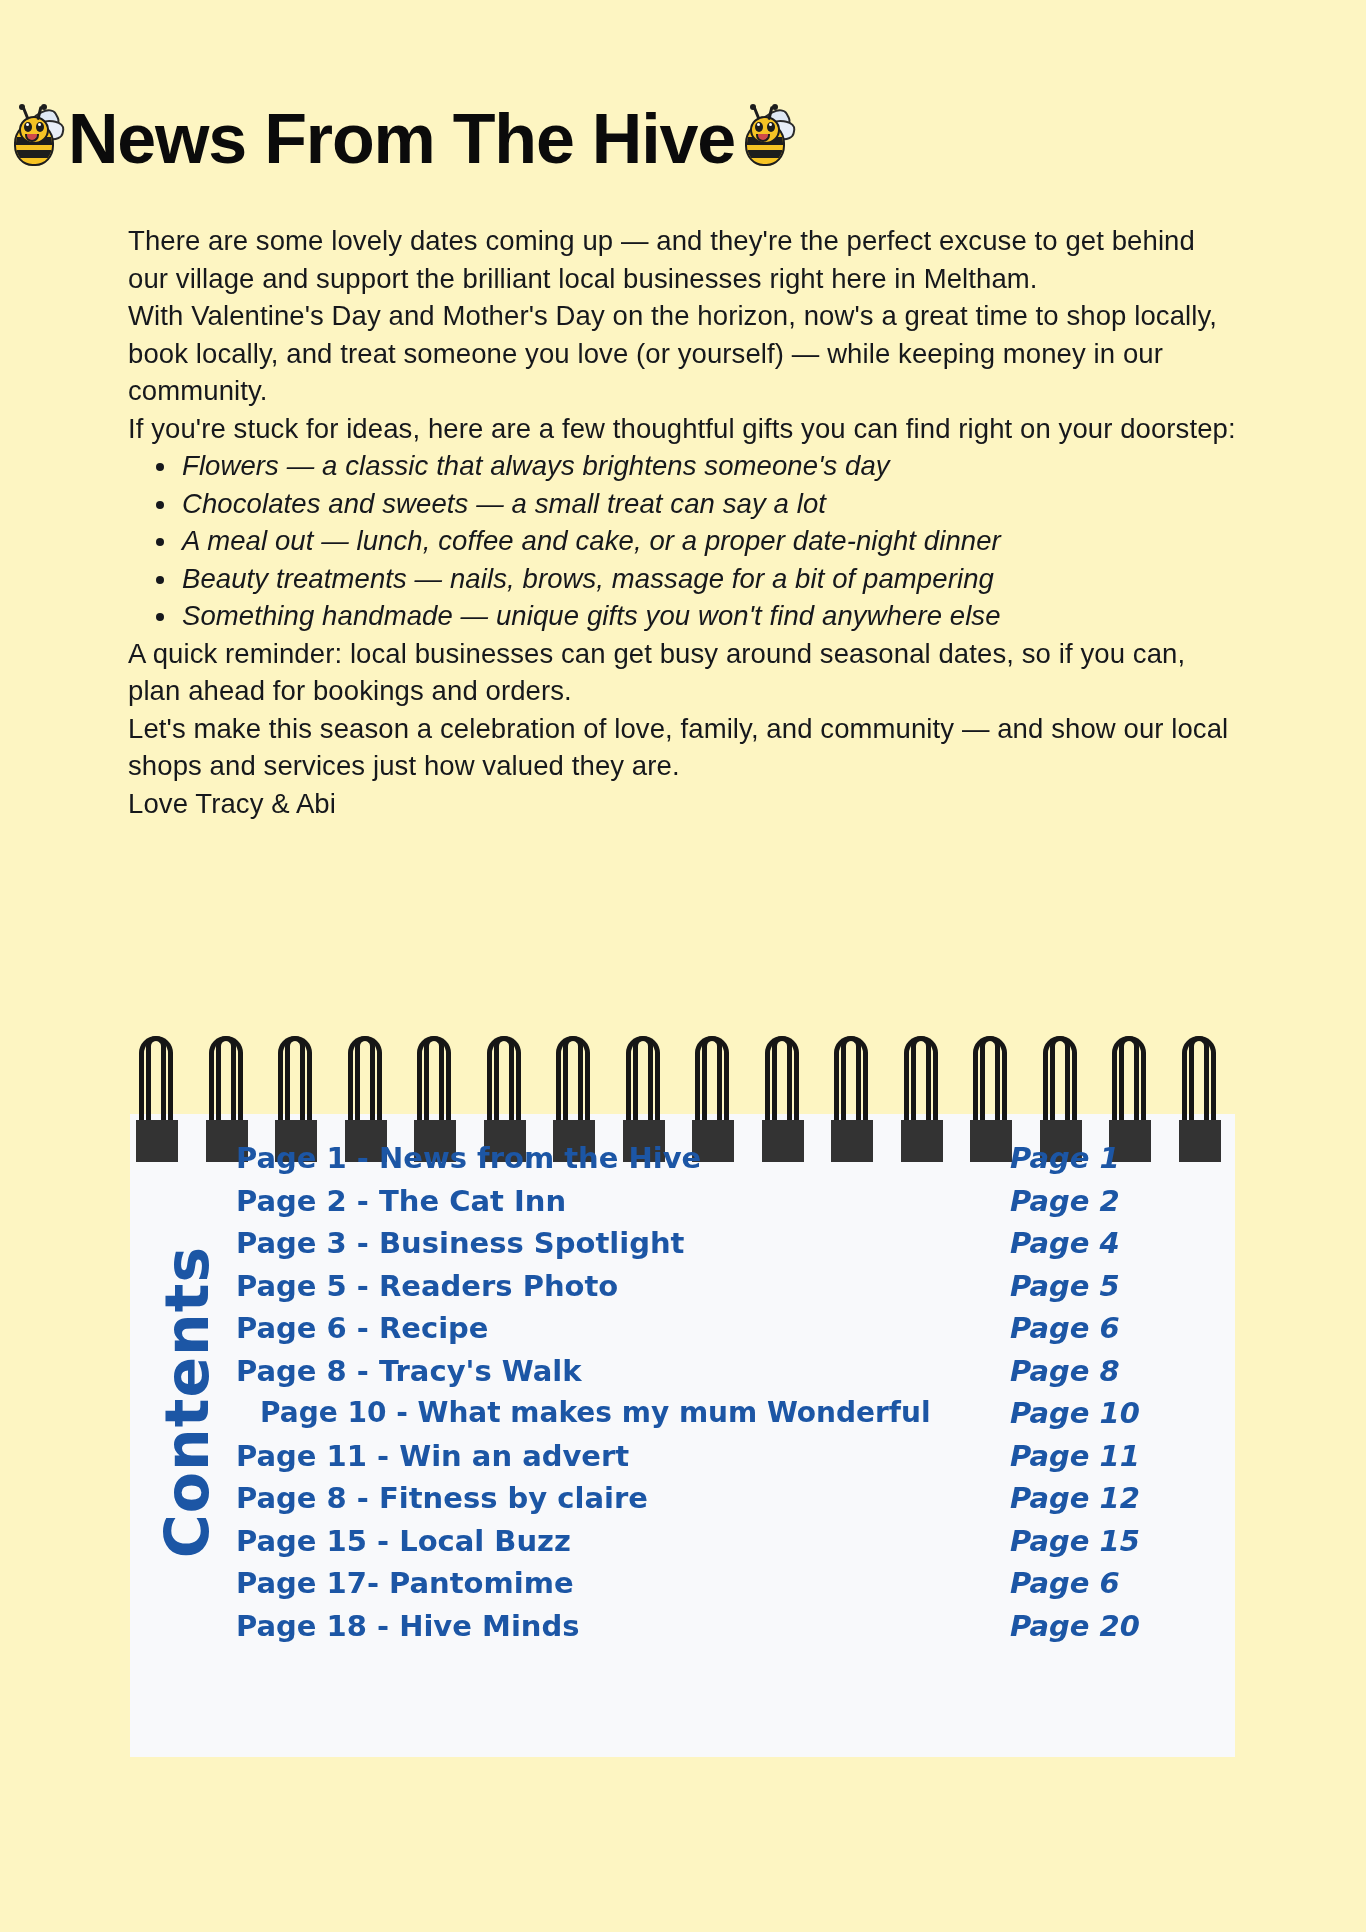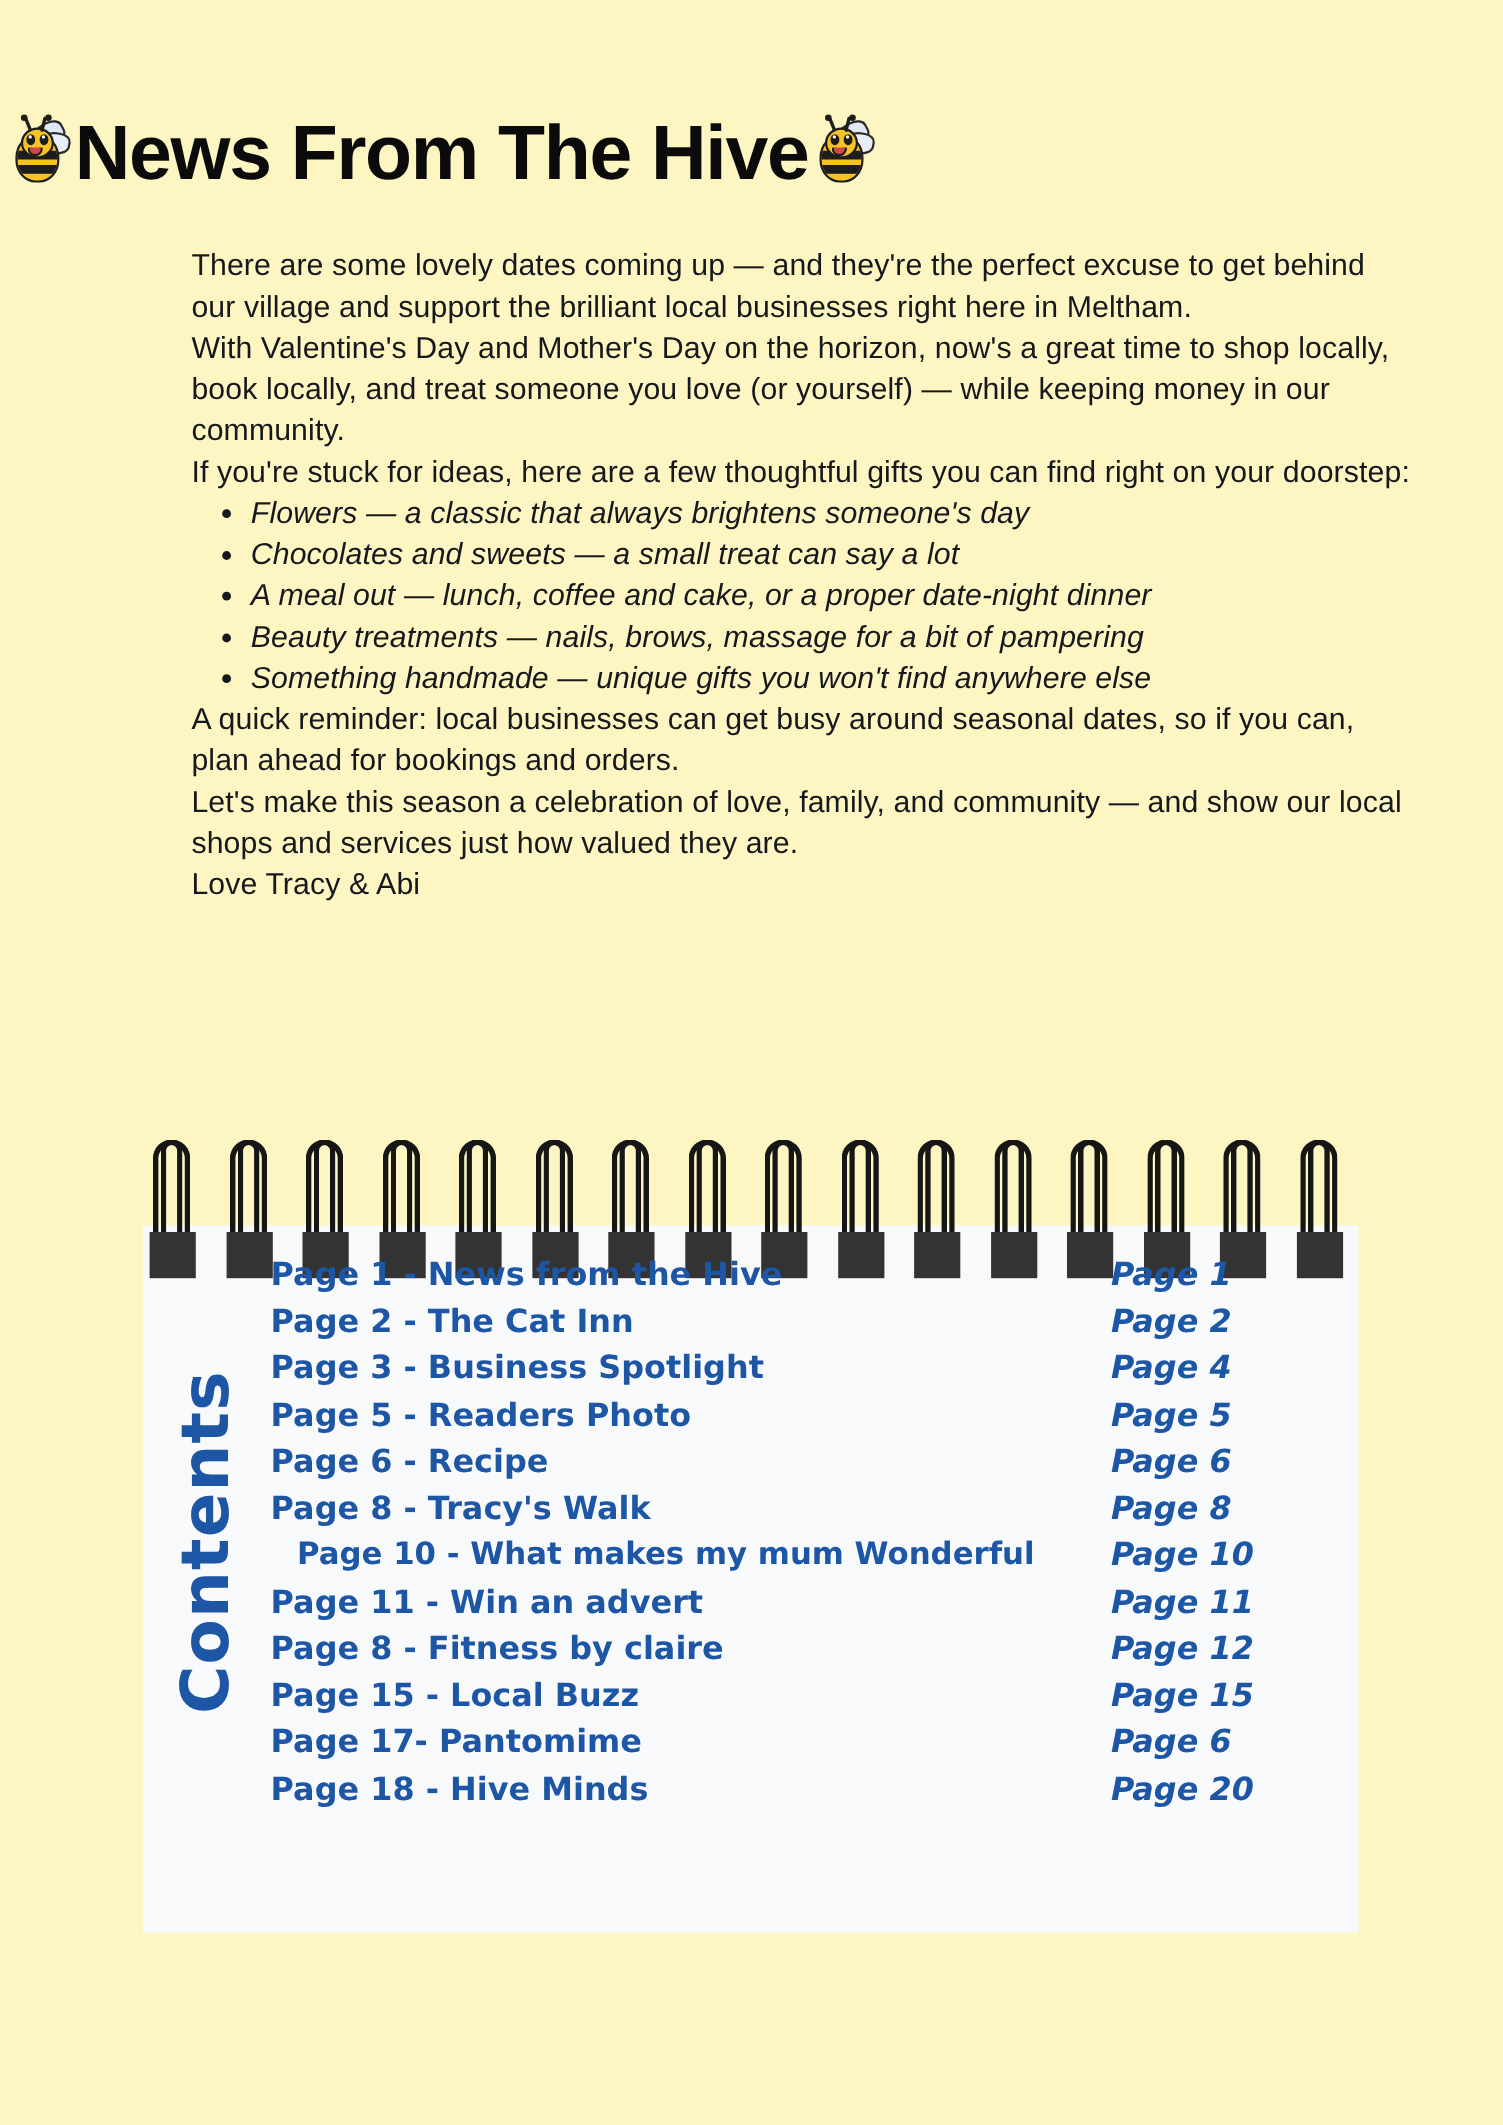--- a/index.html
+++ b/index.html
@@ -160,21 +160,20 @@
   
   .article {
     position: absolute;
     left: 128px;
     top: 222px;
     width: 1110px;
     color: #16181c;
     font-size: 27.5px;
     line-height: 37.5px;
     letter-spacing: 0.1px;
-    margin-left: 46px;
   }
 
   .article p { margin: 0; }
 
   .article ul {
     margin: 0;
     padding-left: 54px;
     list-style: none;
   }
   .article li {
@@ -275,21 +274,21 @@
     font-weight: bold;
     font-size: 60px;
     color: #1c56a5;
     transform: rotate(-90deg);
     white-space: nowrap;
     letter-spacing: 1px;
   }
 
   .toc {
     position: absolute;
-    left: 116px;
+    left: 106px;
     top: 105px;
     width: 760px;
   }
   .toc-item {
     font-family: "DejaVu Sans", sans-serif;
     font-weight: bold;
     font-size: 29px;
     color: #1c56a5;
     height: 42.5px;
     line-height: 42.5px;

